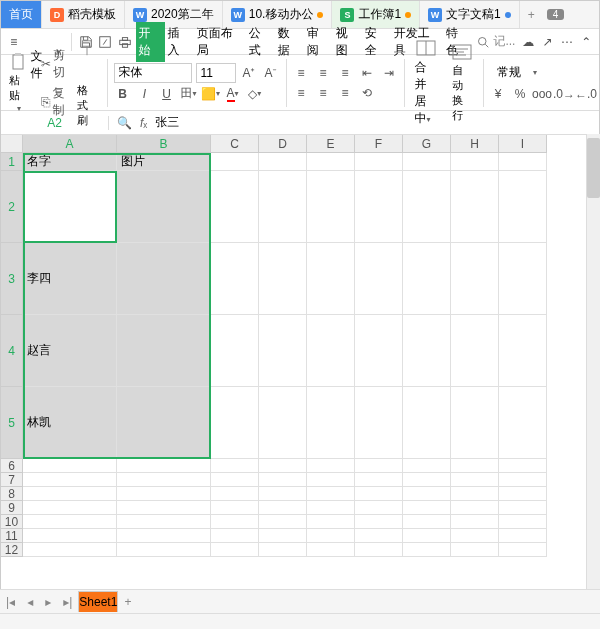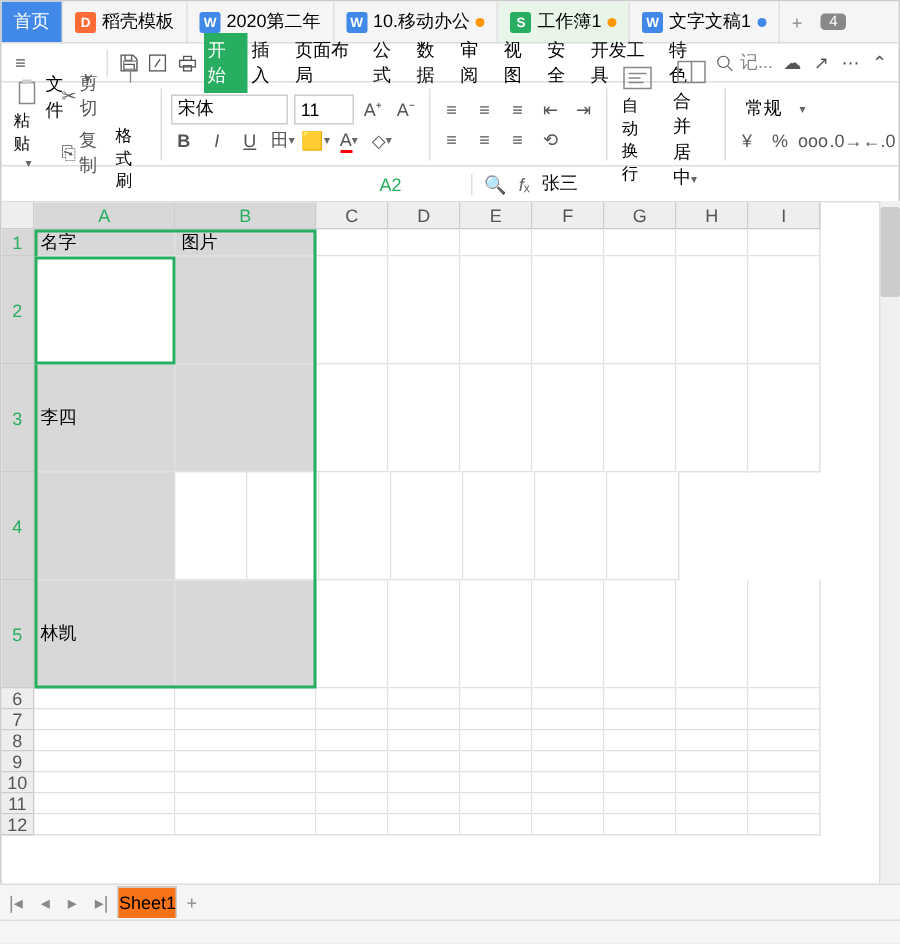--- a/index.html
+++ b/index.html
@@ -28,21 +28,21 @@
 .toolbar{display:flex;height:56px;border-bottom:1px solid #ddd;padding:2px 4px;gap:6px;align-items:center;}
 .tb-group{display:flex;flex-direction:column;gap:2px;}
 .tb-row{display:flex;gap:4px;align-items:center;}
 .tb-btn{display:flex;align-items:center;gap:2px;padding:1px 2px;cursor:pointer;color:#555;}
 .big-btn{display:flex;flex-direction:column;align-items:center;padding:2px 4px;cursor:pointer;gap:1px;}
 .big-ic{width:20px;height:20px;display:flex;align-items:center;justify-content:center;}
 .font-sel{border:1px solid #ccc;padding:1px 4px;width:78px;height:20px;background:#fff;font-family:Liberation Mono, monospace;}
 .size-sel{border:1px solid #ccc;padding:1px 4px;width:40px;height:20px;background:#fff;}
 .ic-btn{width:18px;height:18px;display:flex;align-items:center;justify-content:center;cursor:pointer;color:#555;border:1px solid transparent;}
 .vsep{width:1px;height:48px;background:#ddd;}
-.namebox{display:flex;height:24px;border-bottom:1px solid #ddd;align-items:center;justify-content:center;}
+.namebox{display:flex;height:24px;border-bottom:1px solid #ddd;align-items:center;}
 .nb-cell{width:108px;border-right:1px solid #ddd;padding:0 8px;text-align:center;color:#27ae60;}
 .fx-area{display:flex;align-items:center;padding:0 8px;gap:8px;}
 .fx-ic{color:#666;cursor:pointer;}
 .grid-wrap{position:relative;height:438px;}
 .corner{position:absolute;left:0;top:0;width:22px;height:18px;background:#eee;border-right:1px solid #ccc;border-bottom:1px solid #ccc;}
 .col-hdrs{position:absolute;left:22px;top:0;height:18px;display:flex;}
 .ch{border-right:1px solid #ccc;border-bottom:1px solid #ccc;background:#eee;text-align:center;line-height:18px;color:#555;}
 .ch.sel{background:#d8d8d8;color:#27ae60;font-weight:500;}
 .row-hdrs{position:absolute;left:0;top:18px;width:22px;}
 .rh{border-right:1px solid #ccc;border-bottom:1px solid #ccc;background:#eee;text-align:center;color:#555;display:flex;align-items:center;justify-content:center;}
@@ -217,33 +217,33 @@
       <span class="ic-btn">≡</span>
       <span class="ic-btn">≡</span>
       <span class="ic-btn">⟲</span>
     </div>
   </div>
   <div class="vsep"></div>
   <div class="big-btn">
     <span class="big-ic">
         <svg width="20" height="16" viewBox="0 0 20 16">
           <rect x="1" y="1" width="18" height="14" fill="none" stroke="#888"></rect>
+          <path stroke="#888" d="M10 1v14"></path>
+        </svg>
+      </span>
+    <span style="font-size:11px;"><span>合并居中</span><span class="dd">▾</span></span>
+  </div>
+  <div class="big-btn">
+    <span class="big-ic">
+        <svg width="20" height="16" viewBox="0 0 20 16">
+          <rect x="1" y="1" width="18" height="14" fill="none" stroke="#888"></rect>
           <path stroke="#888" d="M4 5h12 M4 8h8 M4 11h10"></path>
         </svg>
       </span>
     <span style="font-size:11px;">自动换行</span>
-  </div>
-  <div class="big-btn">
-    <span class="big-ic">
-        <svg width="20" height="16" viewBox="0 0 20 16">
-          <rect x="1" y="1" width="18" height="14" fill="none" stroke="#888"></rect>
-          <path stroke="#888" d="M10 1v14"></path>
-        </svg>
-      </span>
-    <span style="font-size:11px;"><span>合并居中</span><span class="dd">▾</span></span>
   </div>
   <div class="vsep"></div>
   <div class="tb-group">
     <div class="tb-row">
         <span style="padding:2px 8px;">常规</span>
         <span class="dd">▾</span>
       </div>
     <div class="tb-row">
       <span class="ic-btn">¥</span>
       <span class="ic-btn">%</span>
@@ -318,20 +318,21 @@
         <div class="cell sel-area" style="width: 94px; height: 72px;"></div>
         <div class="cell" style="width: 48px; height: 72px;"></div>
         <div class="cell" style="width: 48px; height: 72px;"></div>
         <div class="cell" style="width: 48px; height: 72px;"></div>
         <div class="cell" style="width: 48px; height: 72px;"></div>
         <div class="cell" style="width: 48px; height: 72px;"></div>
         <div class="cell" style="width: 48px; height: 72px;"></div>
         <div class="cell" style="width: 48px; height: 72px;"></div>
       </div>
       <div class="crow">
+        <div class="cell sel-area" style="width: 94px; height: 72px;">赵言</div>
         <div class="cell sel-area" style="width: 94px; height: 72px;"></div>
         <div class="cell" style="width: 48px; height: 72px;"></div>
         <div class="cell" style="width: 48px; height: 72px;"></div>
         <div class="cell" style="width: 48px; height: 72px;"></div>
         <div class="cell" style="width: 48px; height: 72px;"></div>
         <div class="cell" style="width: 48px; height: 72px;"></div>
         <div class="cell" style="width: 48px; height: 72px;"></div>
         <div class="cell" style="width: 48px; height: 72px;"></div>
       </div>
       <div class="crow">

